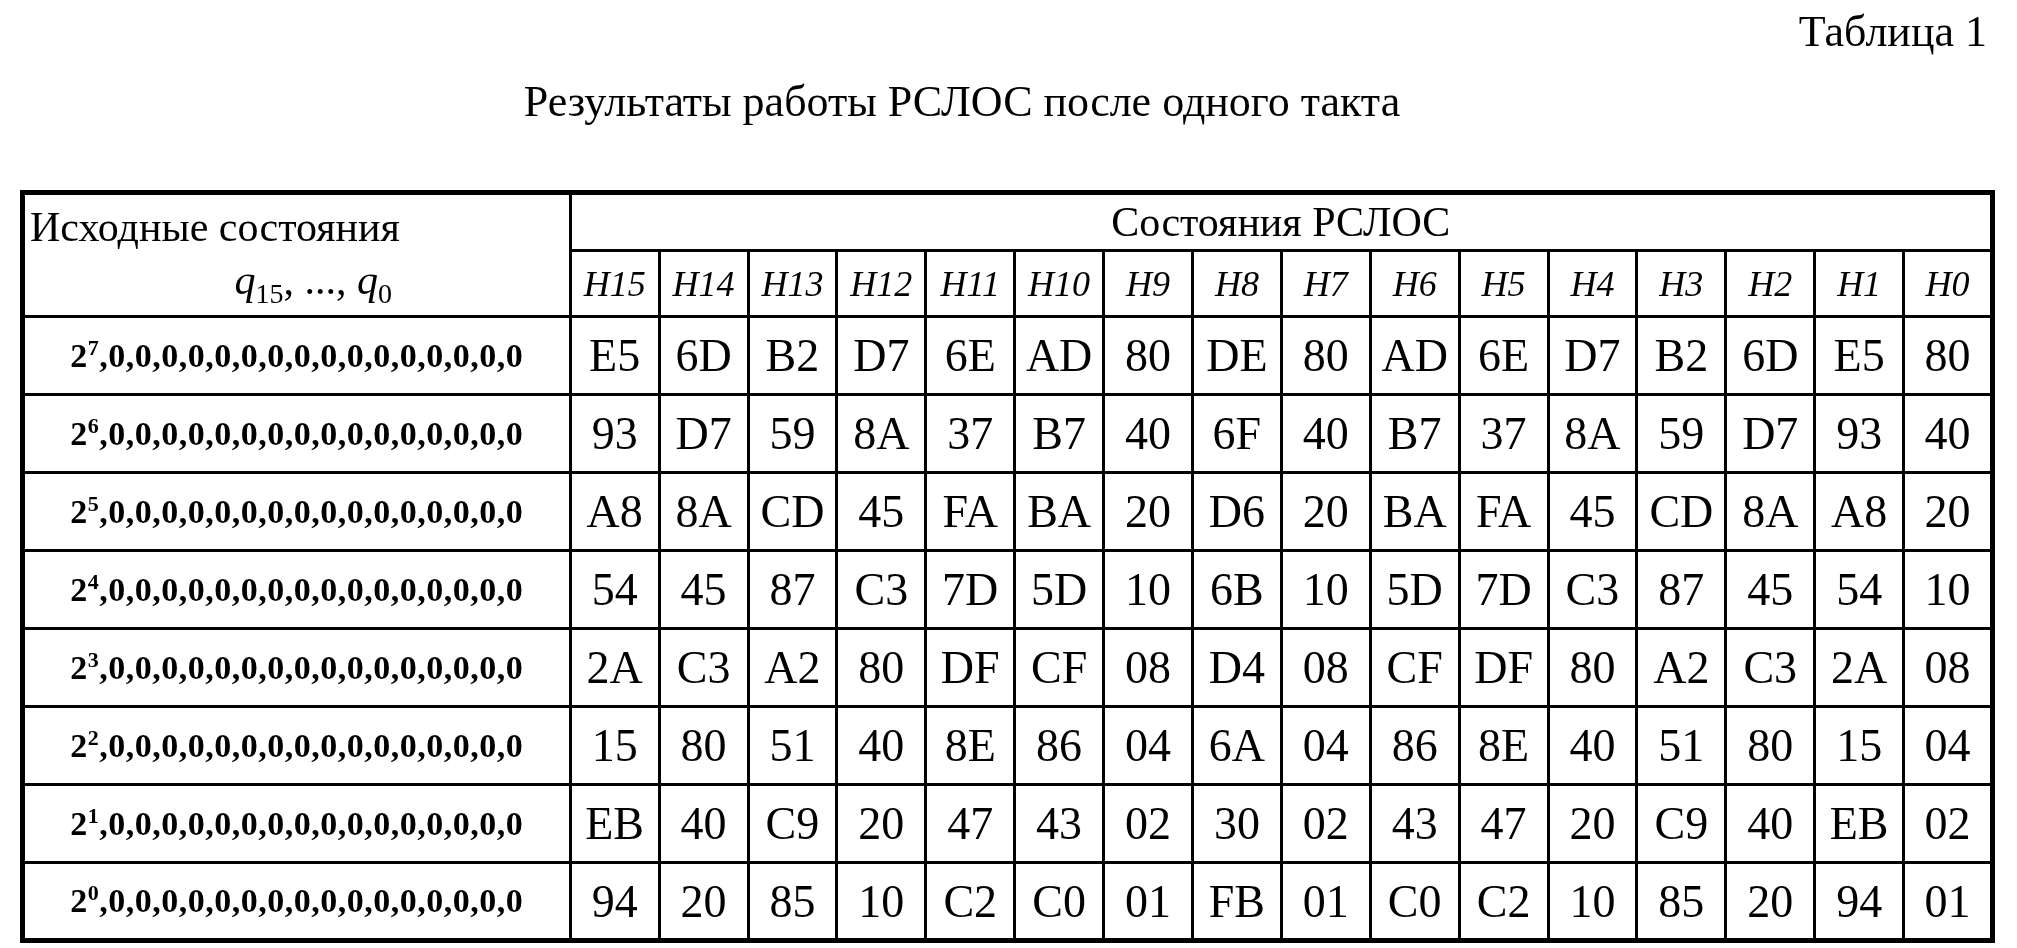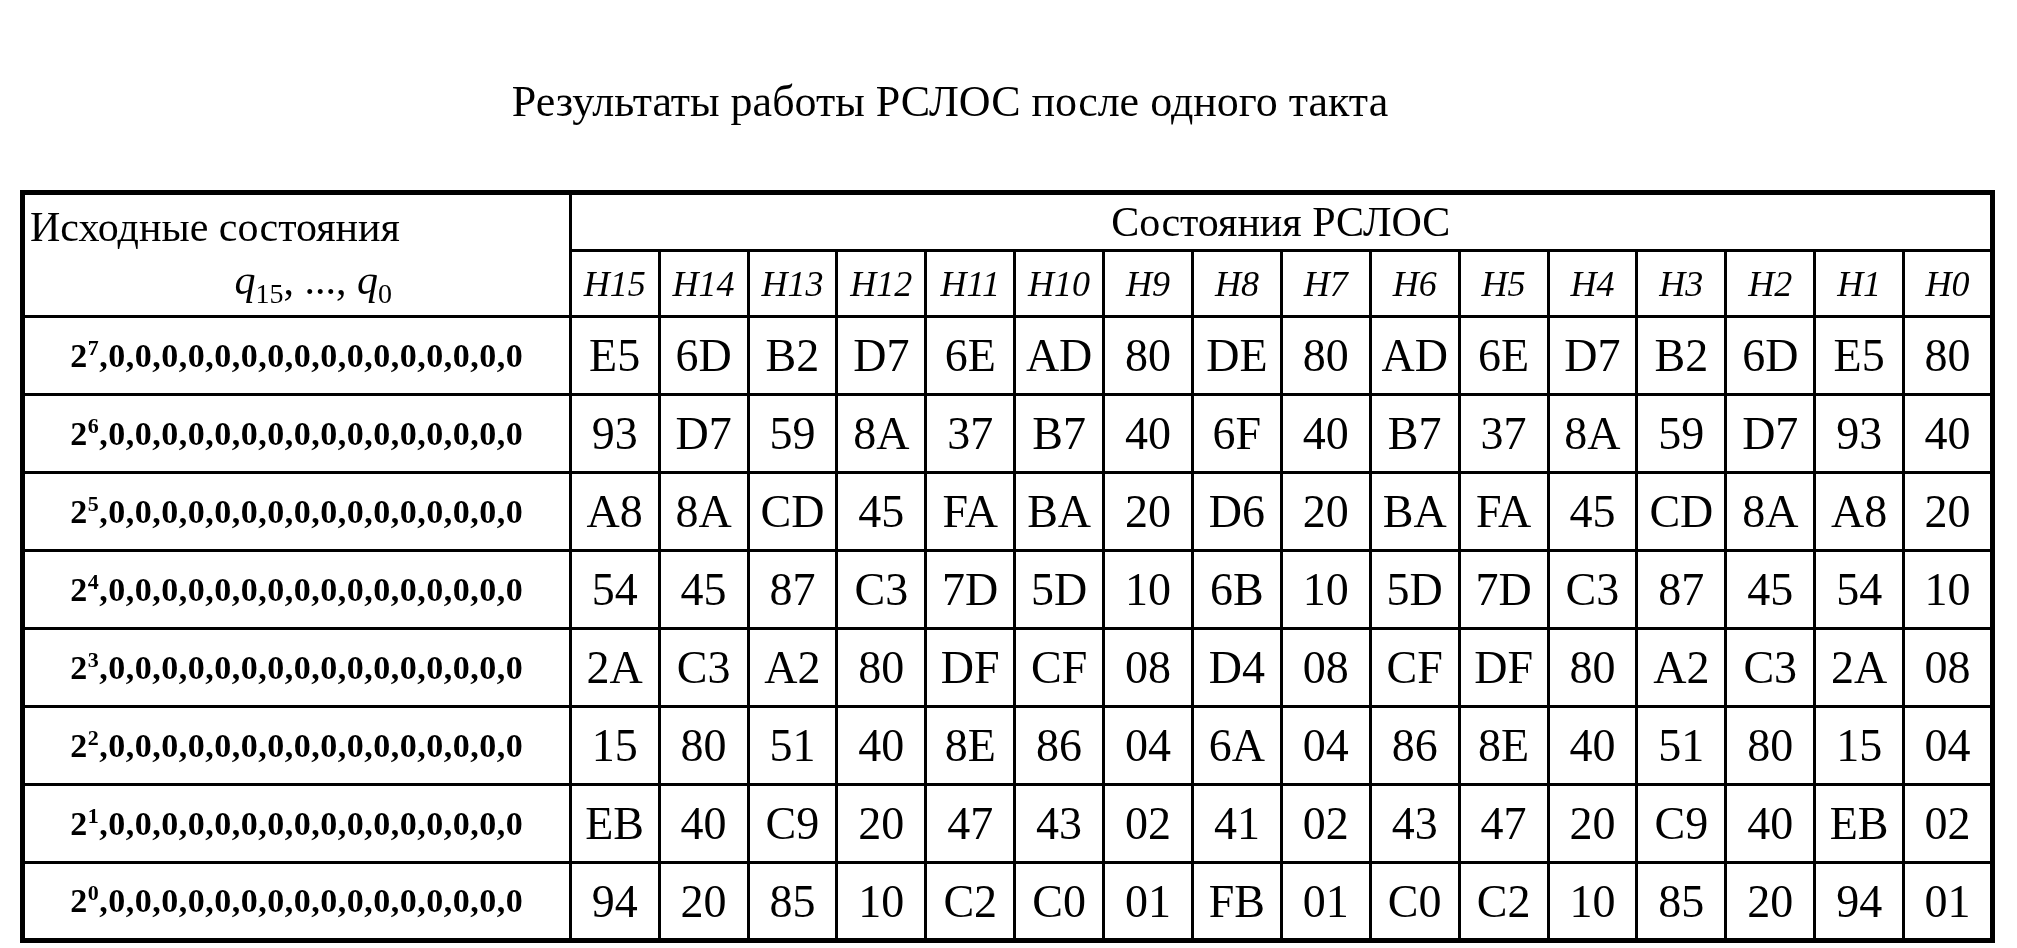--- a/index.html
+++ b/index.html
@@ -26,20 +26,21 @@
     white-space: nowrap;
   }
   .doc-title {
     position: absolute;
     top: 76px;
     left: 0;
     width: 1900px;
     text-align: center;
     font-size: 44px;
     white-space: nowrap;
+    padding-left: 12px;
   }
   table.results {
     position: absolute;
     left: 20px;
     top: 190px;
     width: 1975px;
     border-collapse: collapse;
     table-layout: fixed;
     border: 5px solid #000;
   }
@@ -94,20 +95,21 @@
   }
   td.hex {
     font-size: 46px;
   }
 </style>
 </head>
 <body>
 
 <div class="page">
 
+  <div class="table-caption">Таблица 1</div>
 
   <div class="doc-title">Результаты работы РСЛОС после одного такта</div>
 
   <table class="results">
     <thead>
       <tr class="group-row">
         <td class="col1h" rowspan="2">
           <div class="col1-line1">Исходные состояния</div>
           <div class="col1-line2"><i>q</i><sub>15</sub><span>, ..., </span><i>q</i><sub>0</sub></div>
         </td>
@@ -249,21 +251,21 @@
         </tr>
         <tr>
           <td class="rowlabel"><span>2</span><sup>1</sup><span>,0,0,0,0,0,0,0,0,0,0,0,0,0,0,0,0</span></td>
           <td class="hex">EB</td>
           <td class="hex">40</td>
           <td class="hex">C9</td>
           <td class="hex">20</td>
           <td class="hex">47</td>
           <td class="hex">43</td>
           <td class="hex">02</td>
-          <td class="hex">41</td>
+          <td class="hex">30</td>
           <td class="hex">02</td>
           <td class="hex">43</td>
           <td class="hex">47</td>
           <td class="hex">20</td>
           <td class="hex">C9</td>
           <td class="hex">40</td>
           <td class="hex">EB</td>
           <td class="hex">02</td>
         </tr>
         <tr>

